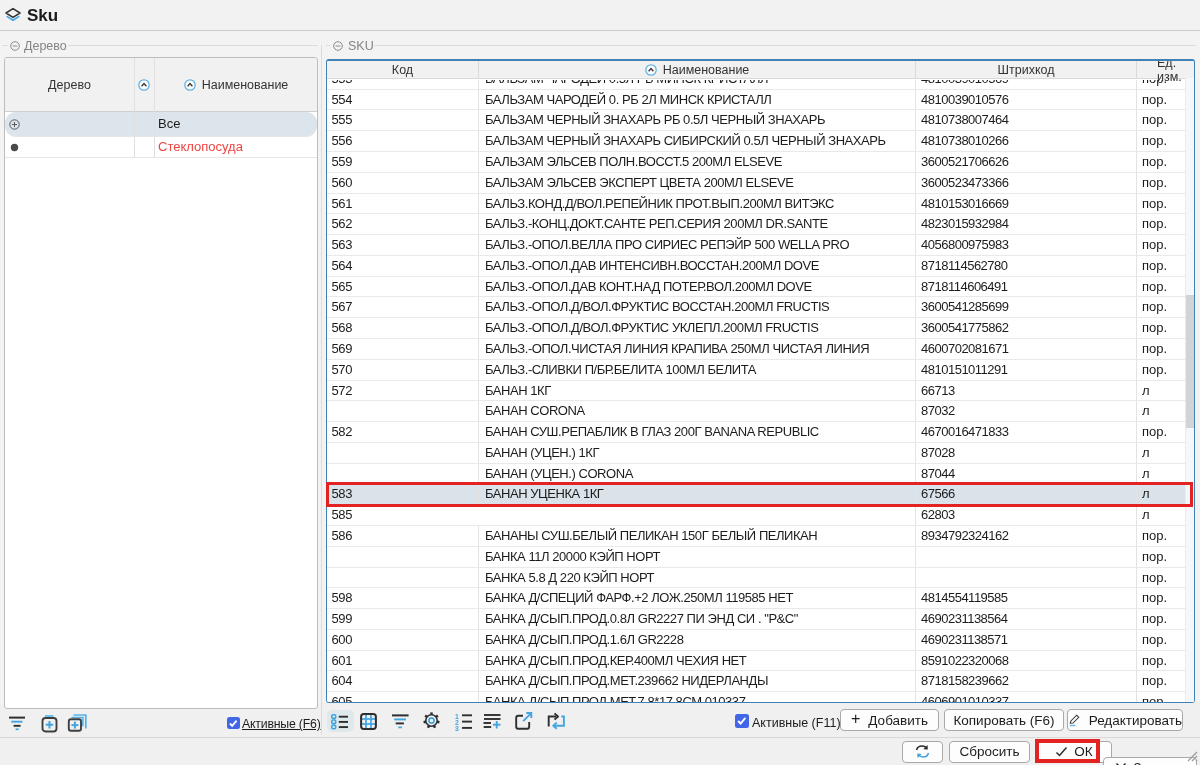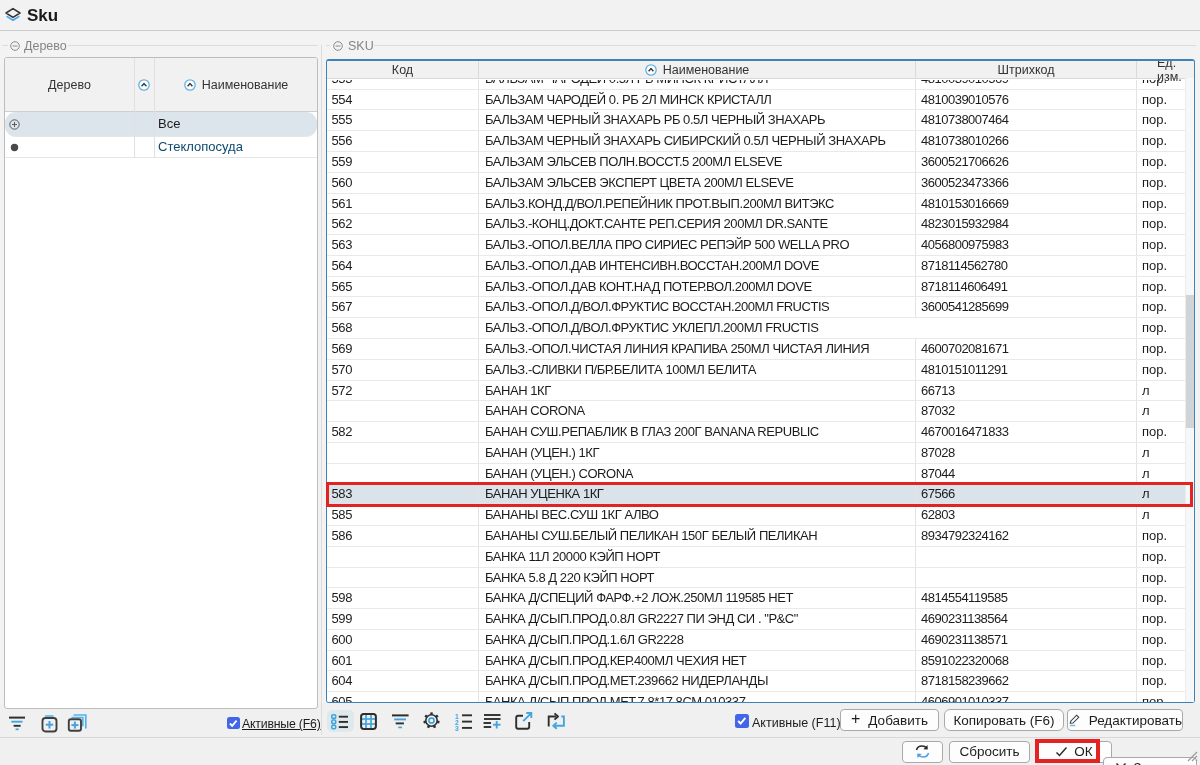--- a/index.html
+++ b/index.html
@@ -83,21 +83,21 @@
         <circle cx="5.5" cy="5.5" r="4.7" fill="none" stroke="#5a5a5a" stroke-width="1"></circle>
         <line x1="3" y1="5.5" x2="8" y2="5.5" stroke="#5a5a5a" stroke-width="1"></line>
         <line x1="5.5" y1="3" x2="5.5" y2="8" stroke="#5a5a5a" stroke-width="1"></line>
       </svg>
      <div style="position:absolute;left:153px;top:4px;font-size:13px;color:#1c1c1c;">Все</div>
   </div>
   <div class="lrow" style="top:79px;height:21px;background:#fff;border-bottom:1px solid #e6e6e6;">
      <svg style="position:absolute;left:5px;top:6px" width="9" height="9" viewBox="0 0 9 9">
         <circle cx="4.5" cy="4.5" r="3.7" fill="#4a4a4a"></circle>
       </svg>
-     <div style="position:absolute;left:153px;top:2px;font-size:13px;color:#0c4a6e;">Стеклопосуда</div>
+     <div style="position:absolute;left:153px;top:2px;font-size:13px;color:#ef4444;">Стеклопосуда</div>
   </div>
   <div class="cdiv" style="left:129px;height:100px;"></div>
   <div class="cdiv" style="left:149px;height:100px;"></div>
 </div>
 
 <div id="rtable">
   <div id="rbody">
       <div id="rows">
 <div class="row">
           <div class="c0">553</div>
@@ -167,20 +167,21 @@
         </div>
 <div class="row">
           <div class="c0">567</div>
           <div class="c1">БАЛЬЗ.-ОПОЛ.Д/ВОЛ.ФРУКТИС ВОССТАН.200МЛ FRUCTIS</div>
           <div class="c2">3600541285699</div>
           <div class="c3">пор.</div>
         </div>
 <div class="row">
           <div class="c0">568</div>
           <div class="c1">БАЛЬЗ.-ОПОЛ.Д/ВОЛ.ФРУКТИС УКЛЕПЛ.200МЛ FRUCTIS</div>
+          <div class="c2">3600541775862</div>
           <div class="c3">пор.</div>
         </div>
 <div class="row">
           <div class="c0">569</div>
           <div class="c1">БАЛЬЗ.-ОПОЛ.ЧИСТАЯ ЛИНИЯ КРАПИВА 250МЛ ЧИСТАЯ ЛИНИЯ</div>
           <div class="c2">4600702081671</div>
           <div class="c3">пор.</div>
         </div>
 <div class="row">
           <div class="c0">570</div>
@@ -219,21 +220,20 @@
           <div class="c3">л</div>
         </div>
 <div class="row hl">
           <div class="c0">583</div>
           <div class="c1">БАНАН УЦЕНКА 1КГ</div>
           <div class="c2">67566</div>
           <div class="c3">л</div>
         </div>
 <div class="row">
           <div class="c0">585</div>
-          <div class="c1">БАНАНЫ ВЕС.СУШ 1КГ АЛВО</div>
           <div class="c2">62803</div>
           <div class="c3">л</div>
         </div>
 <div class="row">
           <div class="c0">586</div>
           <div class="c1">БАНАНЫ СУШ.БЕЛЫЙ ПЕЛИКАН 150Г БЕЛЫЙ ПЕЛИКАН</div>
           <div class="c2">8934792324162</div>
           <div class="c3">пор.</div>
         </div>
 <div class="row">
@@ -386,21 +386,21 @@
  <path d="M15.3 6.5 L17.9 6.5 L17.9 15.7 L9 15.7" fill="none" stroke="#42a5e0" stroke-width="1.9"></path>
  <path d="M10.8 12.6 L7.2 15.7 L10.8 18.8" fill="none" stroke="#42a5e0" stroke-width="1.9" stroke-linejoin="round"></path>
 </svg>
 
 <div id="chk2" style="left:735px;top:714px;width:13.5px;height:13.5px;"></div>
 <svg class="icon" style="left:735px;top:714px;z-index:5" width="13.5" height="13.5" viewBox="0 0 15 15">
     <path d="M3.5 7.8 L6.2 10.6 L11.5 4.4" fill="none" stroke="#fff" stroke-width="2.2"></path>
   </svg>
 <div class="chklbl" style="left:752px;top:716px;font-size:12.5px;">Активные (F11)</div>
 <div class="btn" style="left:840px;top:709px;width:99px;height:22px;"><span style="font-size:16px;margin-right:8px;font-weight:400;margin-top:-2px;">+</span>Добавить</div>
-<div class="btn" style="left:944px;top:709px;width:120px;height:22px;border-radius:6px;">Копировать (F6)</div>
+<div class="btn" style="left:944px;top:709px;width:120px;height:22px;">Копировать (F6)</div>
 <div class="btn" style="left:1067px;top:709px;width:116px;height:22px;"><svg style="margin-right:8px" width="14" height="15" viewBox="0 0 14 15">
       <path d="M2.5 10.5 L3.2 8 L9.5 1.7 L11.8 4 L5.5 10.3 L2.5 10.5 Z" fill="none" stroke="#3c3c3c" stroke-width="1.2"></path>
       <line x1="2" y1="13" x2="8" y2="13" stroke="#6cb8ec" stroke-width="1.6"></line>
     </svg>Редактировать</div>
 
 <div id="bottombar"></div>
 <div class="btn" style="left:902px;top:741px;width:41px;height:21.5px;">
  <svg width="19" height="17" viewBox="0 0 19 17">
   <path d="M3.5 7 Q4.5 3 9 3 Q12 3 13.8 5.2" fill="none" stroke="#2b2b2b" stroke-width="1.6"></path>
   <path d="M14.5 2 L14.8 6.6 L10.3 6.2 Z" fill="#2b2b2b"></path>

